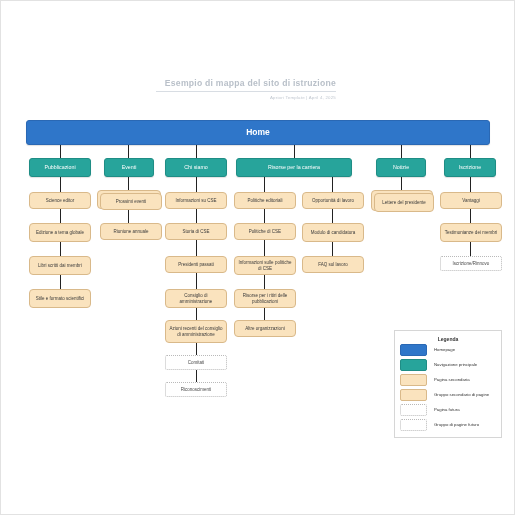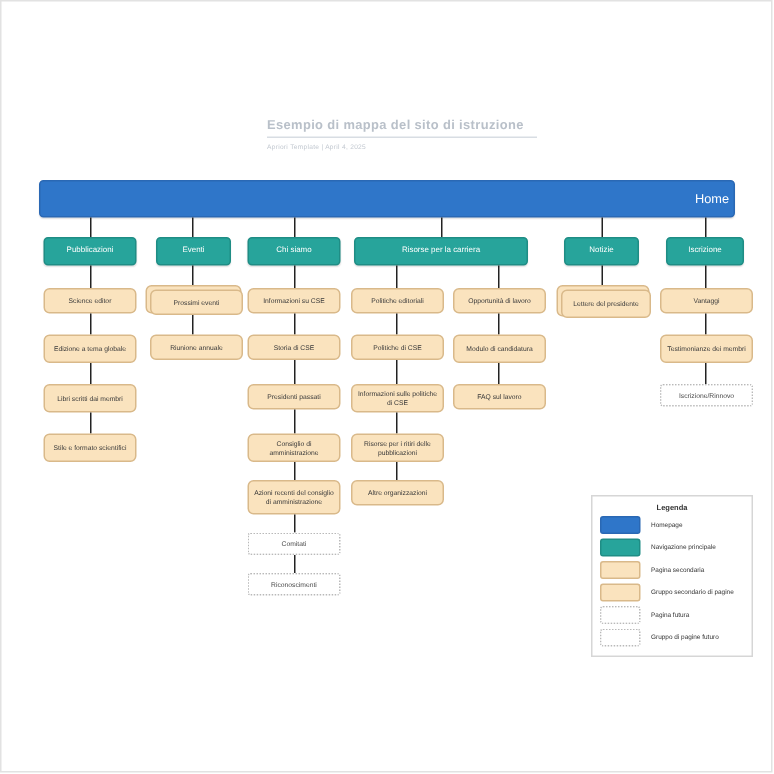--- a/index.html
+++ b/index.html
@@ -9,42 +9,41 @@
     font-family:"Liberation Sans", sans-serif;
     overflow:hidden;
   }
   #frame{
     position:absolute;left:0;top:0;width:515px;height:515px;
     border:1px solid #e2e2e2;box-sizing:border-box;background:#fff;
   }
   #canvas{position:absolute;left:0;top:0;width:516px;height:516px;}
 
   
-  .title-wrap{position:absolute;left:178px;top:78px;width:180px;text-align:left;}
+  .title-wrap{position:absolute;left:156px;top:78px;width:180px;text-align:right;}
   .doc-title{
     font-size:8.6px;font-weight:bold;color:#b9c0c9;letter-spacing:.25px;
     white-space:nowrap;
   }
   .title-rule{height:1px;background:#d8dde3;margin:3px 0 3px 0;}
   .doc-sub{font-size:4.4px;color:#c2c8d0;white-space:nowrap;letter-spacing:.2px;}
 
   
   .node{
     position:absolute;box-sizing:border-box;
     display:flex;align-items:center;justify-content:center;
     text-align:center;border-radius:3px;
     line-height:1.18;
   }
   .node span{display:block;padding:0 3px;}
 
   .home{
     background:#2f76c9;border:1px solid #2a68b4;color:#ffffff;
-    font-size:8.5px;font-weight:normal;border-radius:3px;
+    font-size:8.5px;font-weight:bold;border-radius:3px;
     box-shadow:0 1px 1px rgba(0,0,0,.12);
-    justify-content:flex-end;
   }
   .nav{
     background:#27a49b;border:1px solid #1f8d85;color:#ffffff;
     font-size:5.3px;border-radius:3px;
     box-shadow:0 1px 1px rgba(0,0,0,.12);
   }
   .page{
     background:#fae3be;border:1px solid #d9b98a;color:#3a3a3a;
     font-size:4.5px;border-radius:4px;
   }

